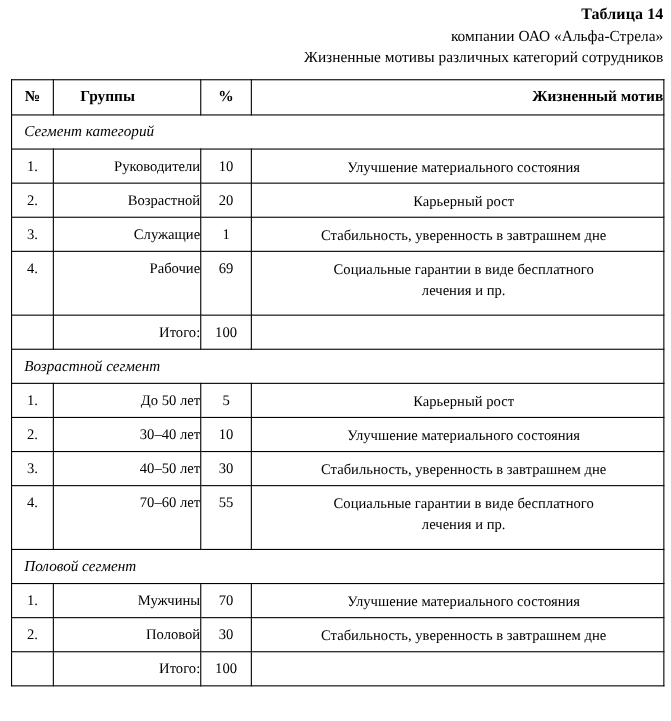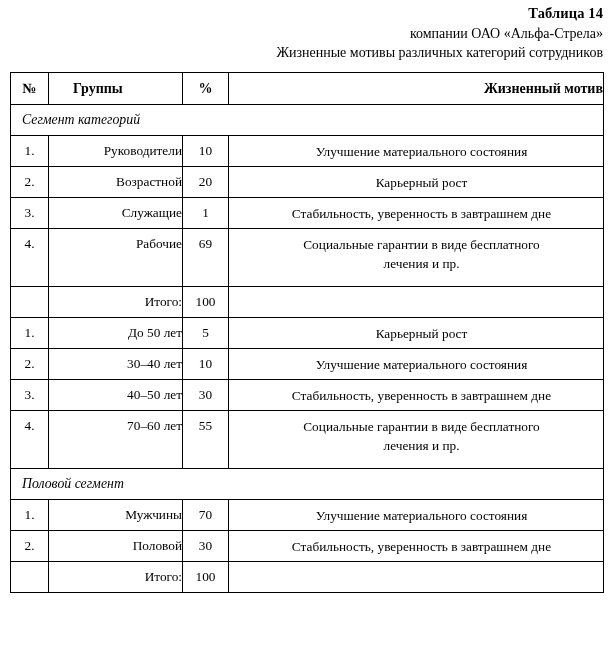--- a/index.html
+++ b/index.html
@@ -186,20 +186,23 @@
             <span class="wrap-line">лечения и пр.</span>
           </td>
         </tr>
         <tr class="total-row">
           <td class="cell-num"></td>
           <td class="cell-group">Итого:</td>
           <td class="cell-pct">100</td>
           <td class="cell-motive"></td>
         </tr>
         <tr>
+          <td class="segment-cell" colspan="4">Возрастной сегмент</td>
+        </tr>
+        <tr>
           <td class="cell-num">1.</td>
           <td class="cell-group">До 50 лет</td>
           <td class="cell-pct">5</td>
           <td class="cell-motive">
             <span class="wrap-line">Карьерный рост</span>
           </td>
         </tr>
         <tr>
           <td class="cell-num">2.</td>
           <td class="cell-group">30–40 лет</td>

